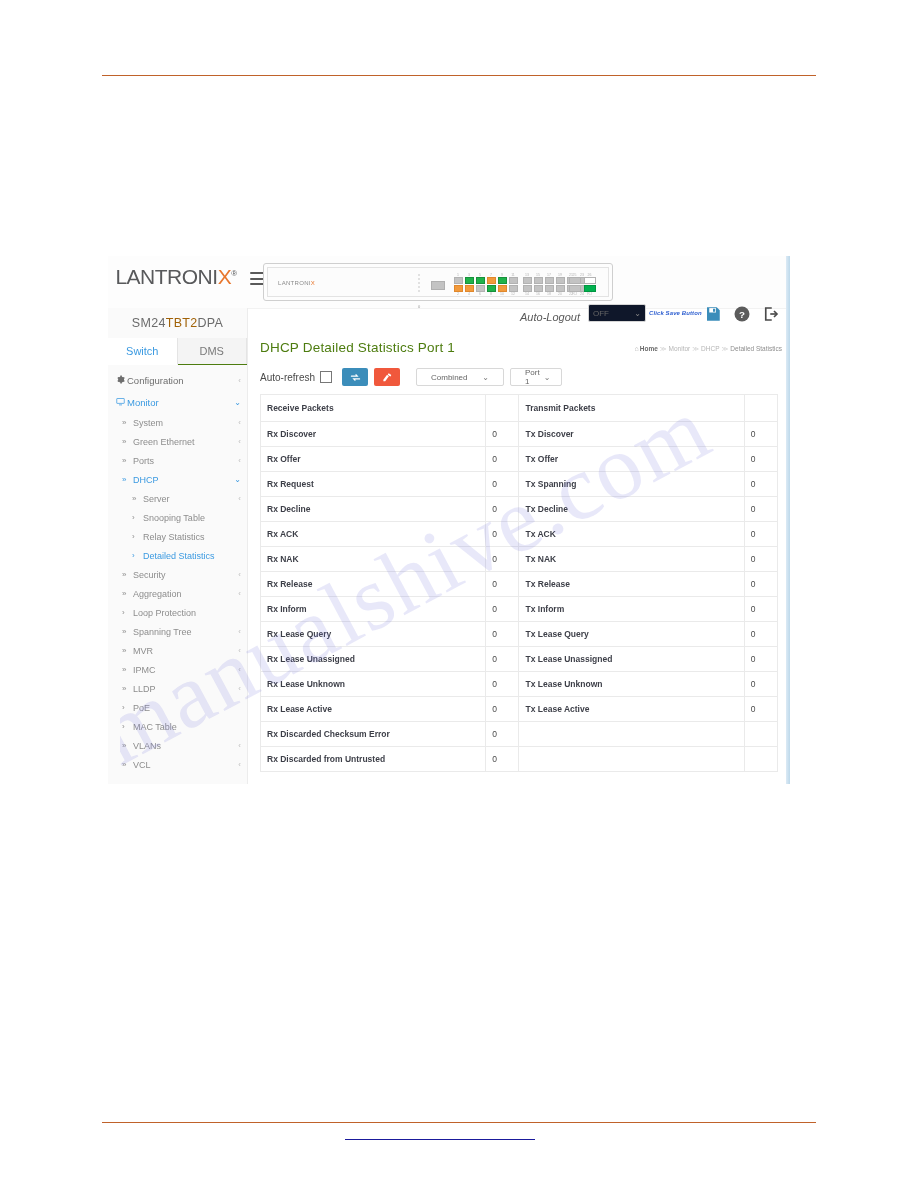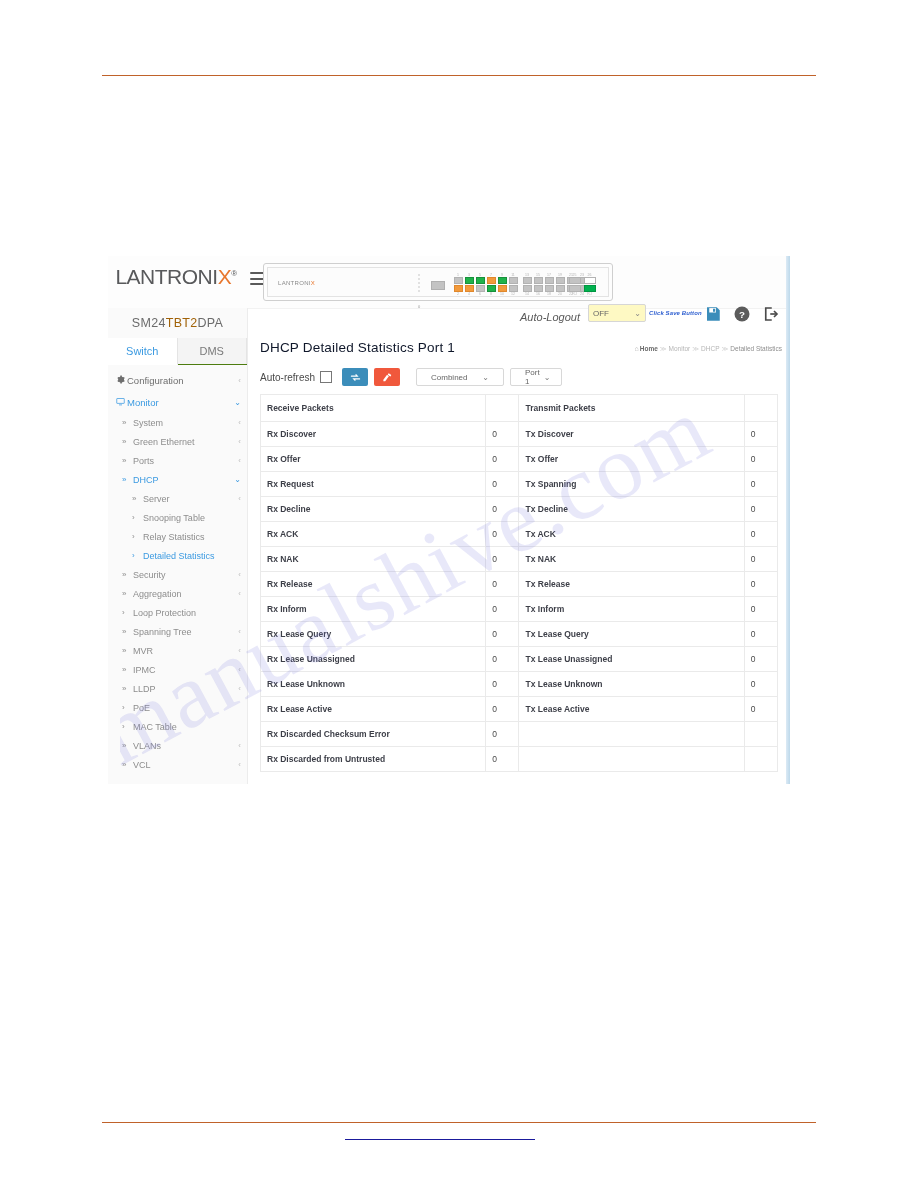--- a/index.html
+++ b/index.html
@@ -215,21 +215,21 @@
     font-size: 11px;
     color: #5a5a5a;
     font-style: italic;
   }
   .autologout-select {
     position: absolute;
     left: 480px; top: 2px;
     width: 58px; height: 18px;
     border: 1px solid #d6d6d6;
     border-radius: 2px;
-    background: #fef9c3;
+    background: #0f172a;
     font-size: 8px;
     color: #666;
     box-sizing: border-box;
     padding: 0 4px;
     display: flex; align-items: center; justify-content: space-between;
   }
   .autologout-select .chev { font-size: 8px; color: #888; }
   .save-hint {
     position: absolute;
     left: 541px; top: 8px;
@@ -320,21 +320,21 @@
   
   .content {
     position: absolute;
     left: 140px; top: 76px;
     width: 542px; height: 452px;
   }
   .page-title {
     position: absolute;
     left: 12px; top: 8px;
     font-size: 13.5px;
-    color: #0f172a;
+    color: #4d7c0f;
     letter-spacing: 0.2px;
     white-space: nowrap;
   }
   .breadcrumb {
     position: absolute;
     right: 8px; top: 13px;
     font-size: 6.5px;
     color: #b5b5b5;
     white-space: nowrap;
   }

